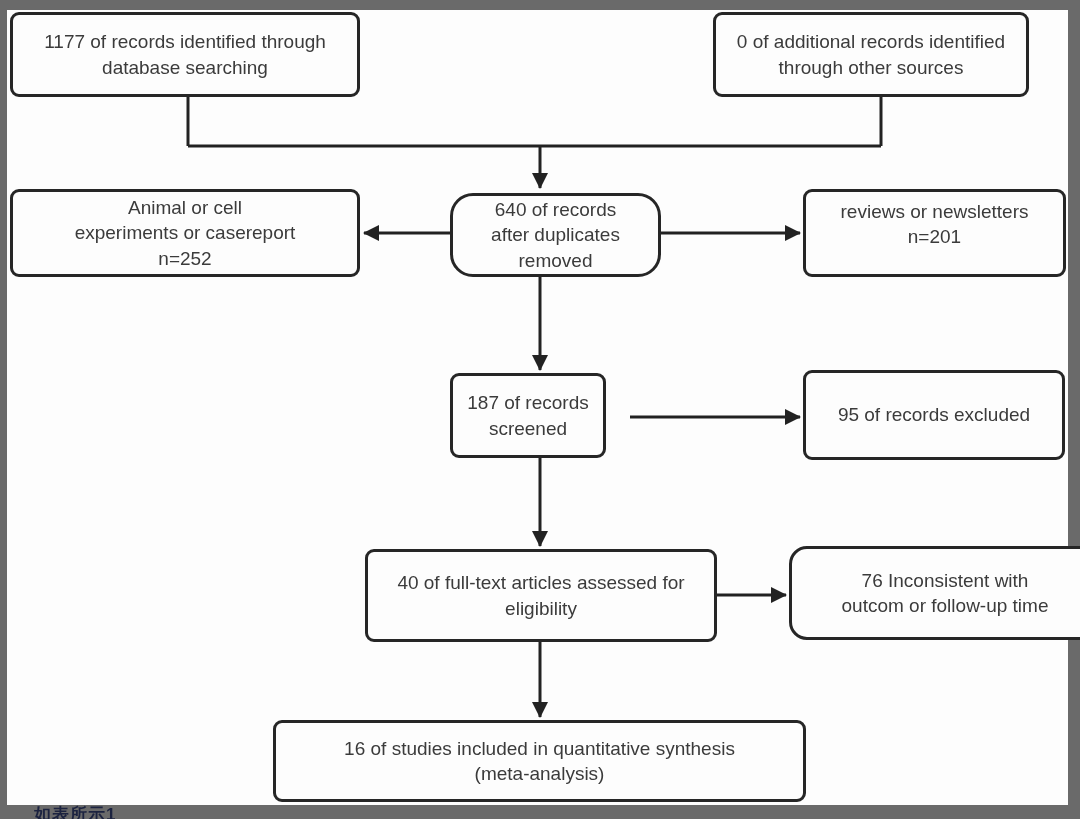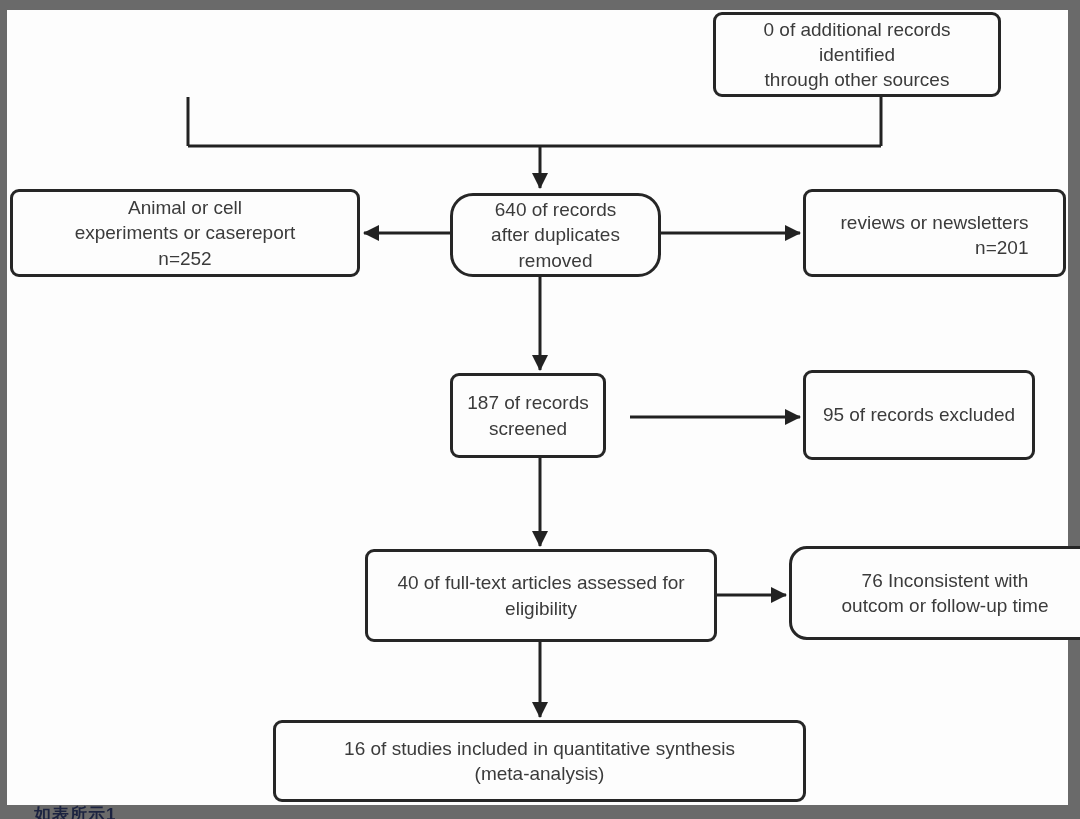--- a/index.html
+++ b/index.html
@@ -46,22 +46,21 @@
     font-size: 19px;
     line-height: 1.32;
     color: #3b3b3b;
     padding: 4px 8px;
   }
   .node .txt {
     white-space: pre-line;
   }
   .node.top-align {
     align-items: flex-start;
-    padding-top: 18px;
-    text-align: right;
+    padding-top: 7px;
   }
   .caption {
     position: absolute;
     left: 34px;
     top: 803px;
     font-size: 17px;
     font-weight: bold;
     color: #1c2340;
     letter-spacing: 1px;
   }
@@ -86,22 +85,26 @@
       <path d="M450,233 H364" marker-end="url(#arrow)"></path>
       <path d="M630,233 H800" marker-end="url(#arrow)"></path>
       <path d="M540,277 V370" marker-end="url(#arrow)"></path>
       <path d="M630,417 H800" marker-end="url(#arrow)"></path>
       <path d="M540,458 V546" marker-end="url(#arrow)"></path>
       <path d="M717,595 H786" marker-end="url(#arrow)"></path>
       <path d="M540,642 V717" marker-end="url(#arrow)"></path>
     </g>
   </svg>
 
+  <div class="node" style="left:10px; top:12px; width:350px; height:85px;">
+    <span class="txt">1177 of records identified through
+database searching</span>
+  </div>
 
-  <div class="node" style="left:713px; top:12px; width:288px; height:85px;">
+  <div class="node" style="left:713px; top:12px; width:316px; height:85px;">
     <span class="txt">0 of additional records identified
 through other sources</span>
   </div>
 
   <div class="node" style="left:10px; top:189px; width:350px; height:88px;padding-left:8px;">
     <span class="txt">Animal or cell
 experiments or casereport
 n=252</span>
   </div>
 
@@ -114,21 +117,21 @@
   <div class="node top-align" style="left:803px; top:189px; width:263px; height:88px;">
     <span class="txt">reviews or newsletters
 n=201</span>
   </div>
 
   <div class="node" style="left:450px; top:373px; width:156px; height:85px;">
     <span class="txt">187 of records
 screened</span>
   </div>
 
-  <div class="node" style="left:803px; top:370px; width:232px; height:90px;">
+  <div class="node" style="left:803px; top:370px; width:262px; height:90px;">
     <span class="txt">95 of records excluded</span>
   </div>
 
   <div class="node" style="left:365px; top:549px; width:352px; height:93px;">
     <span class="txt">40 of full-text articles assessed for
 eligibility</span>
   </div>
 
   <div class="node" style="left:789px; top:546px; width:312px; height:94px;border-radius:18px;">
     <span class="txt">76 Inconsistent with

